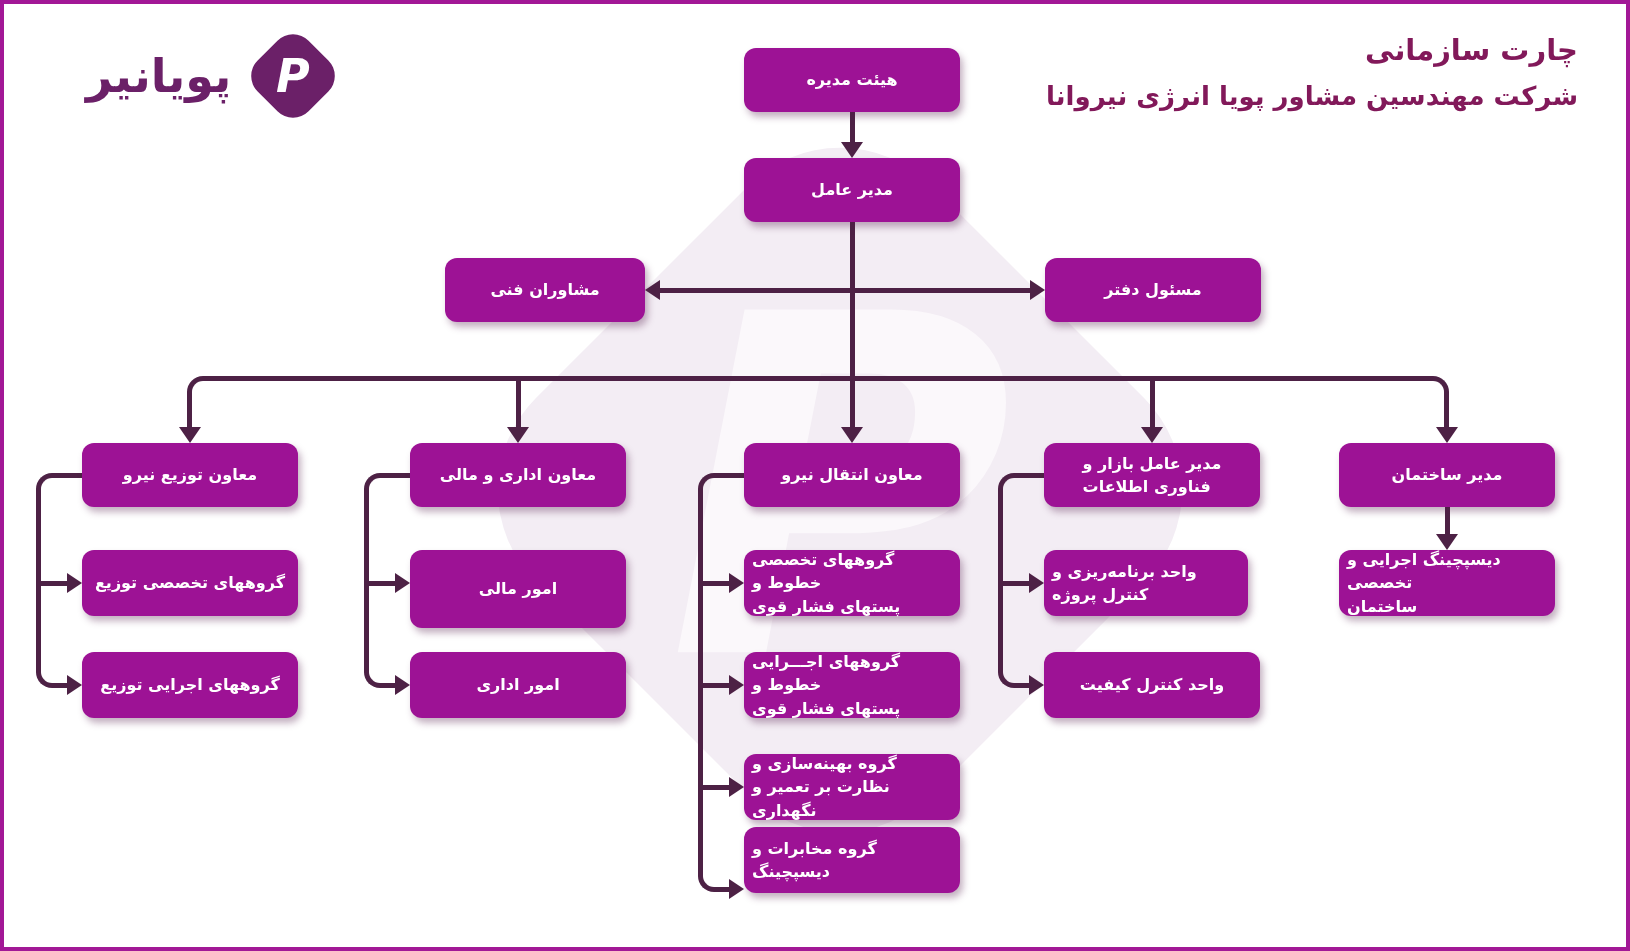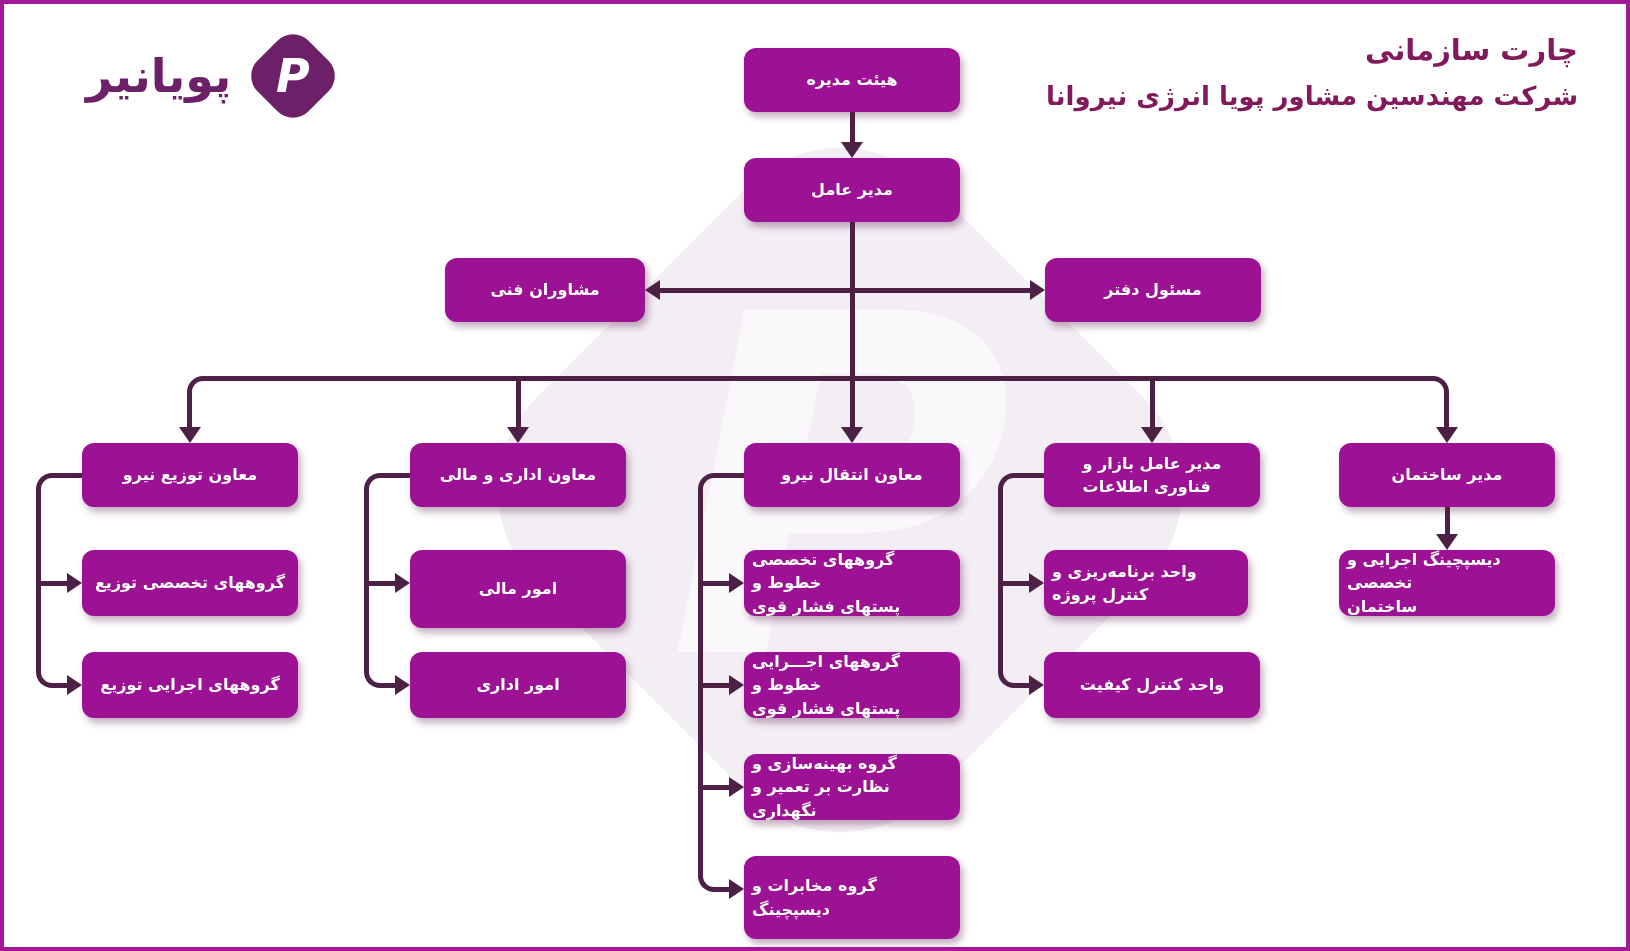--- a/index.html
+++ b/index.html
@@ -173,21 +173,21 @@
 پستهای فشار قوی</span>
     </div>
   <div class="node" style="left:744px;top:652px;width:216px;height:66px">
       <span class="nl">گروههای اجـــرایی خطوط و
 پستهای فشار قوی</span>
     </div>
   <div class="node" style="left:744px;top:754px;width:216px;height:66px">
       <span class="nl">گروه بهینه‌سازی و
 نظارت بر تعمیر و نگهداری</span>
     </div>
-  <div class="node" style="left:744px;top:856px;width:216px;height:83px">
+  <div class="node" style="left:744px;top:827px;width:216px;height:66px">
       <span class="nl">گروه مخابرات و دیسپچینگ</span>
     </div>
 
   <div class="node" style="left:1044px;top:443px;width:216px;height:64px">
       <span class="nl">مدیر عامل بازار و
 فناوری اطلاعات</span>
     </div>
   <div class="node" style="left:1044px;top:550px;width:204px;height:66px">
       <span class="nl">واحد برنامه‌ریزی و کنترل پروژه</span>
     </div>

